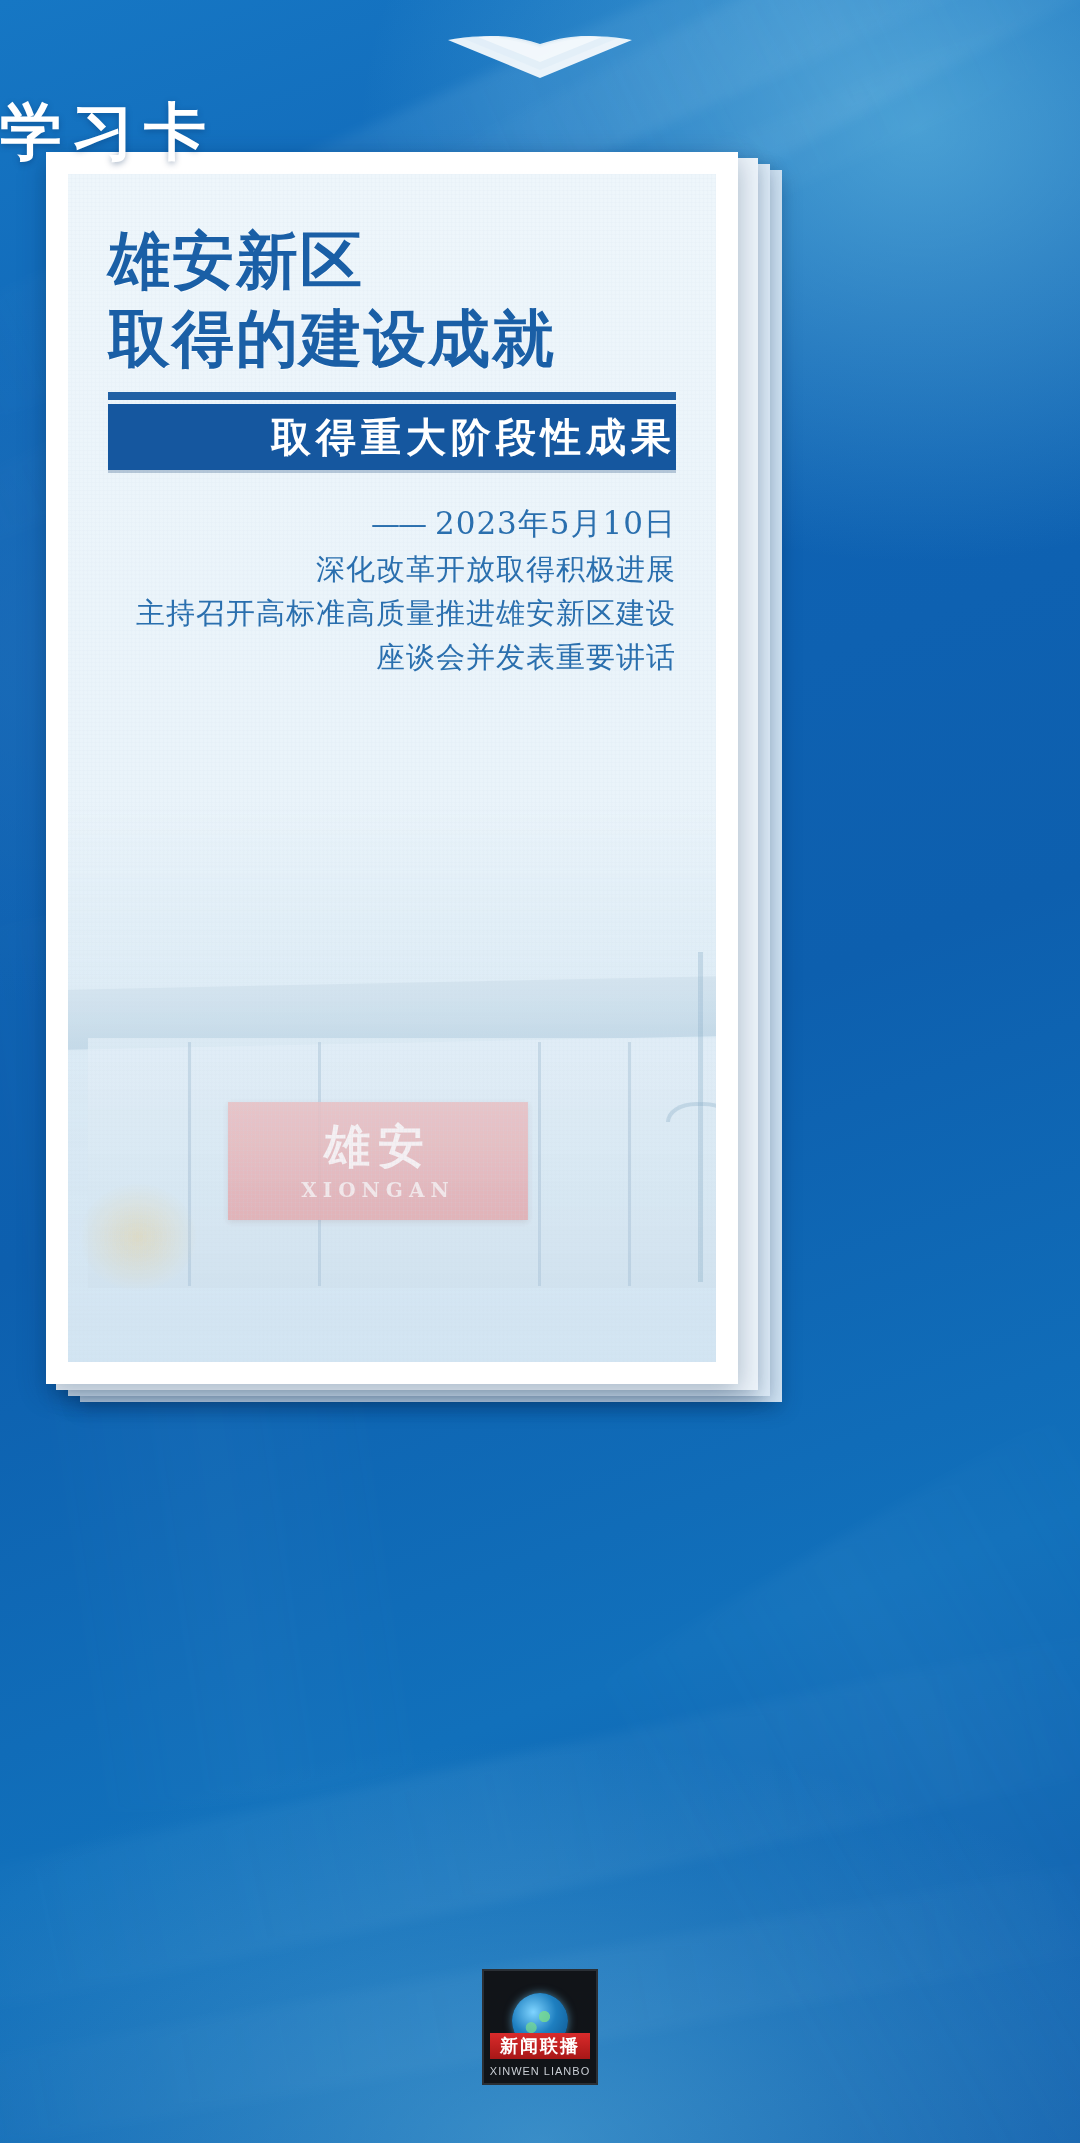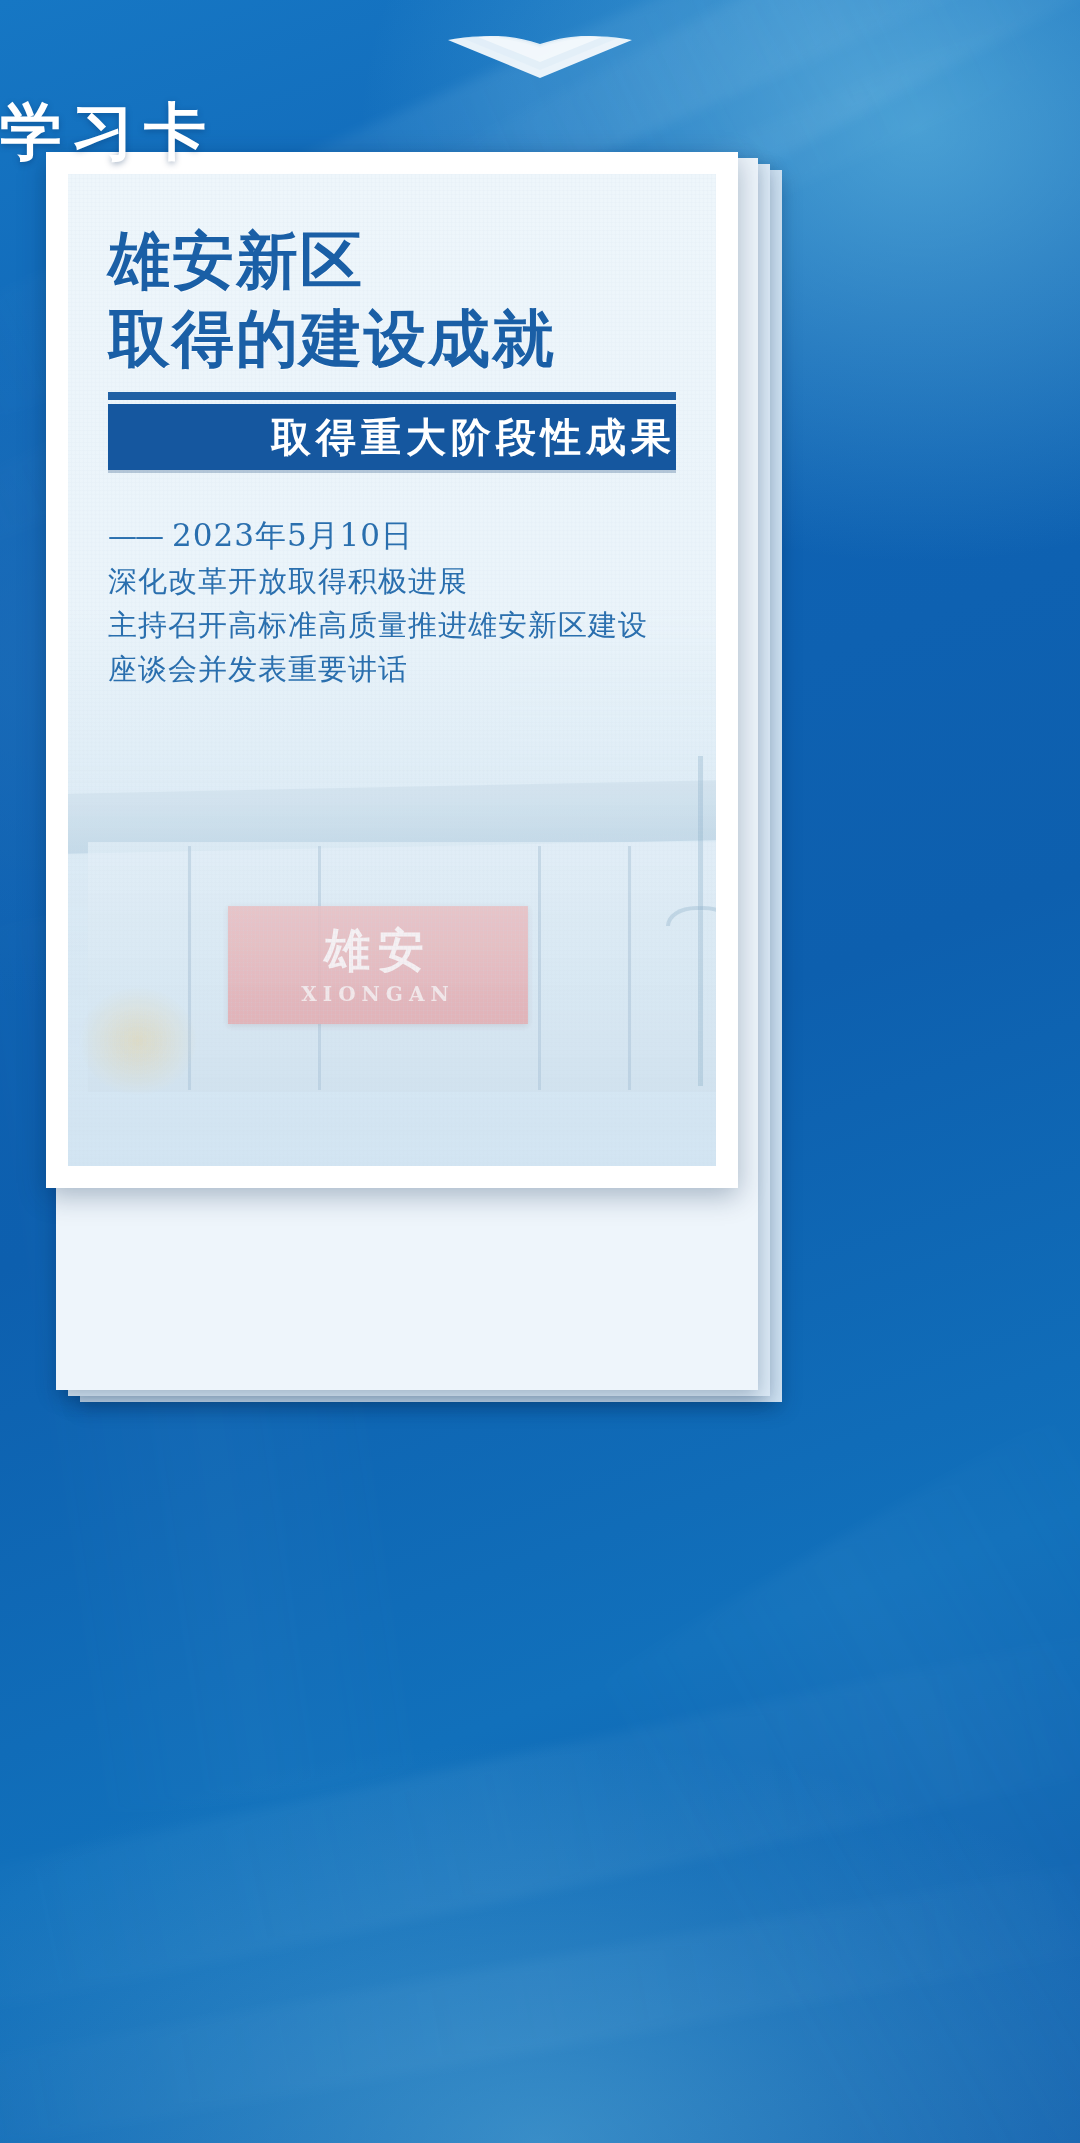--- a/index.html
+++ b/index.html
@@ -66,21 +66,21 @@
   .sheet-a { left: 34px;  top: 18px;  width: 702px; height: 1232px; background:#cfe2f2; }
   .sheet-b { left: 22px;  top: 12px;  width: 702px; height: 1232px; background:#dceaf6; }
   .sheet-c { left: 10px;  top: 6px;   width: 702px; height: 1232px; background:#eef5fb; }
 
   
   .card {
     position: absolute;
     left: 46px;
     top: 152px;
     width: 692px;
-    height: 1036px;
+    height: 1232px;
     background: #ffffff;
     box-shadow: 0 8px 26px rgba(3,35,75,0.30);
     z-index: 3;
   }
   .card-inner {
     position: absolute;
     left: 22px; top: 22px; right: 22px; bottom: 22px;
     overflow: hidden;
     background:
       linear-gradient(180deg, rgba(238,246,251,0.92), rgba(229,241,249,0.92)),
@@ -191,22 +191,22 @@
   .body-text {
     margin-top: 34px;
     font-size: 45px;
     line-height: 1.52;
     color: #1f66ad;
     text-indent: 90px;
     letter-spacing: 1px;
     font-family: "DejaVu Serif","Liberation Serif",serif;
   }
   .attrib {
-    margin-top: 42px;
-    text-align: left;
+    margin-top: 30px;
+    text-align: right;
     color: #2a6fae;
     font-size: 29px;
     line-height: 1.52;
     letter-spacing: 1px;
     font-family: "DejaVu Serif","Liberation Serif",serif;
   }
   .attrib .date { font-size: 31px; }
   .dash { letter-spacing: -2px; margin-right: 10px; }
 
   
@@ -316,14 +316,21 @@
             <span class="dash">——</span><span class="date">2023年5月10日</span>
           </div>
           <div>深化改革开放取得积极进展</div>
           <div>主持召开高标准高质量推进雄安新区建设</div>
           <div>座谈会并发表重要讲话</div>
         </div>
       </div>
     </div>
   </div>
 
+  <div class="footer-logo">
+    <div class="globe"></div>
+    <div class="logo-band">
+      <span>新闻联播</span>
+    </div>
+    <div class="logo-pinyin">XINWEN LIANBO</div>
+  </div>
 
 </div>
 
 </body></html>

